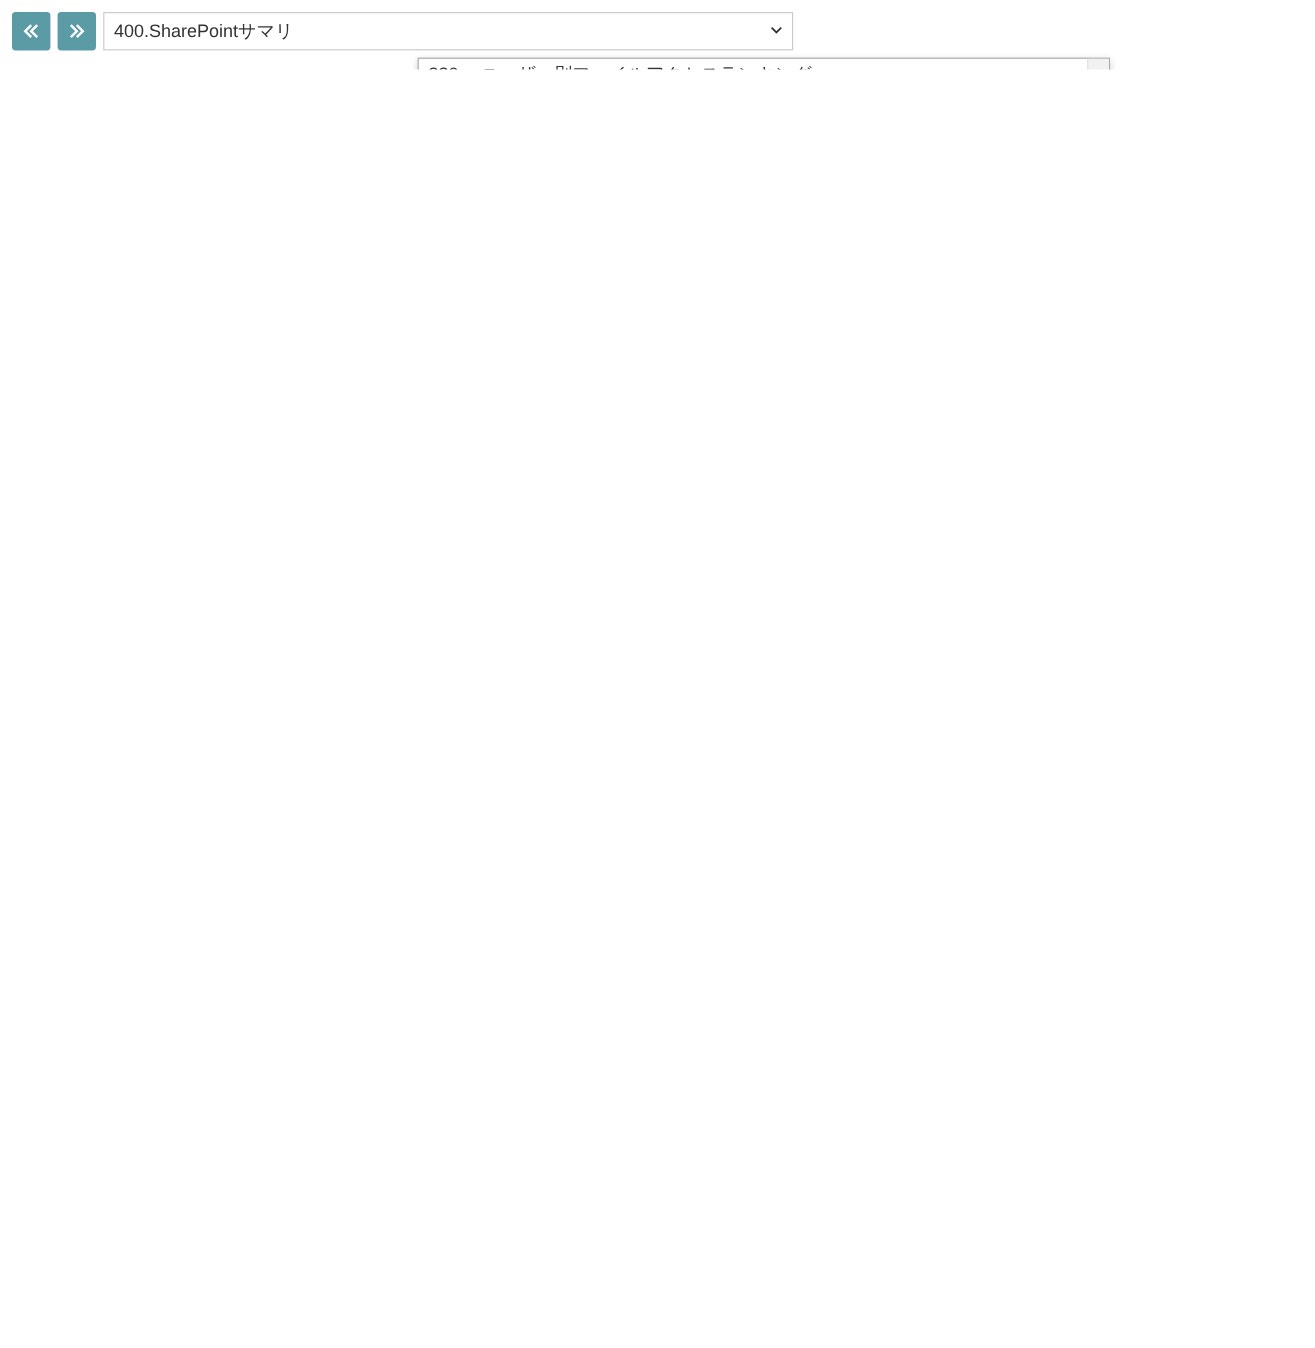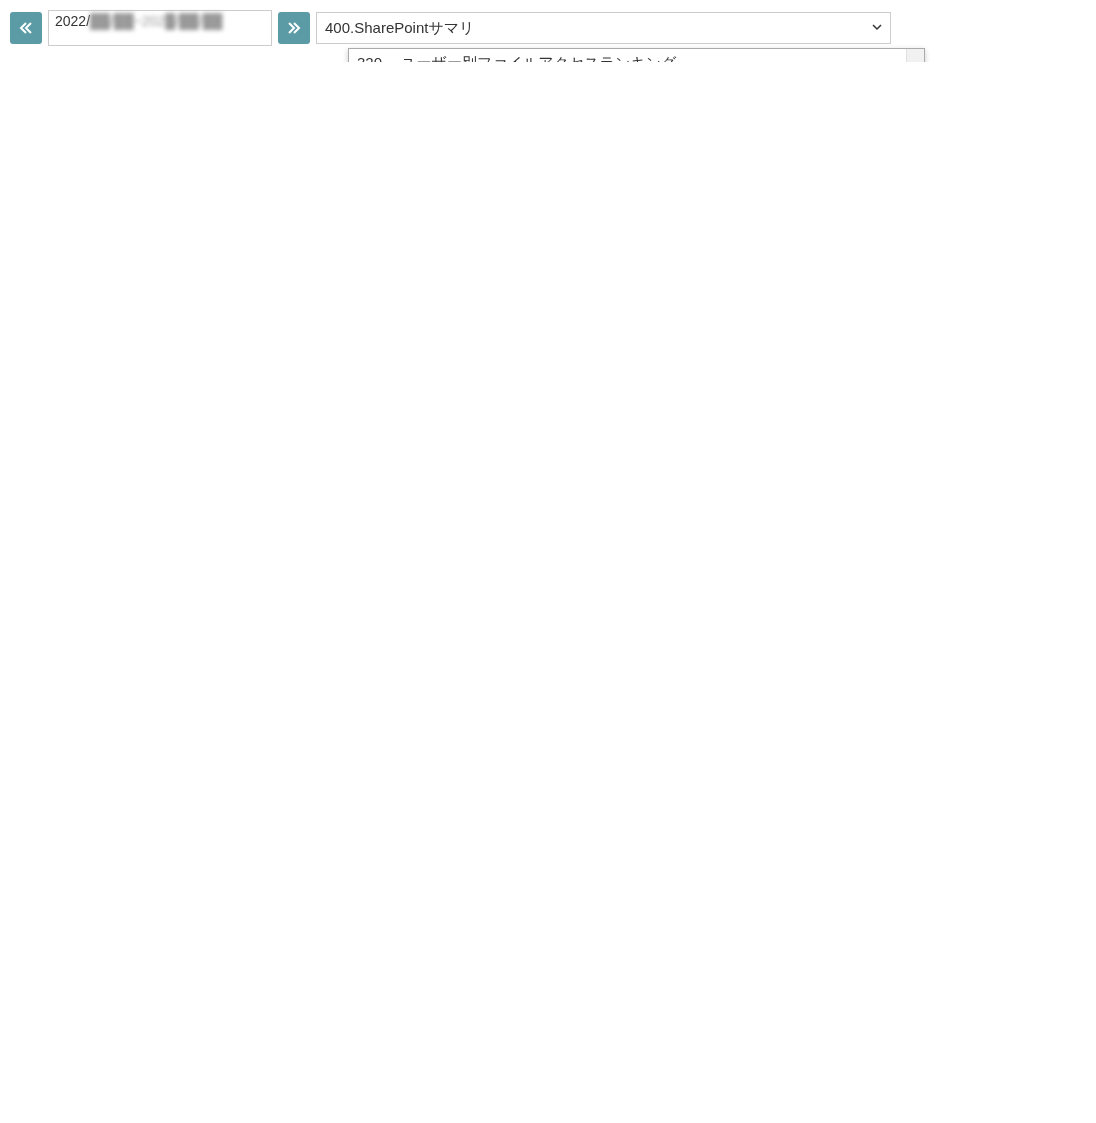--- a/index.html
+++ b/index.html
@@ -37,23 +37,20 @@
 </style>
 </head>
 <body>
 
 <div class="top-bar">
   <button class="nav-btn">
     <svg width="14" height="14" viewBox="0 0 14 14">
         <path d="M7 2L2 7l5 5M12 2L7 7l5 5" stroke="#fff" stroke-width="2" fill="none"></path>
       </svg>
   </button>
-  <div class="date-input">
-    <span>2022/</span><span class="blur">██/██~202█/██/██</span>
-  </div>
   <button class="nav-btn">
     <svg width="14" height="14" viewBox="0 0 14 14">
         <path d="M2 2l5 5-5 5M7 2l5 5-5 5" stroke="#fff" stroke-width="2" fill="none"></path>
       </svg>
   </button>
   <div class="select-box">
     <div class="select-display">
       <span>400.SharePointサマリ</span>
     </div>
     <svg class="select-caret" width="12" height="12" viewBox="0 0 12 12">

